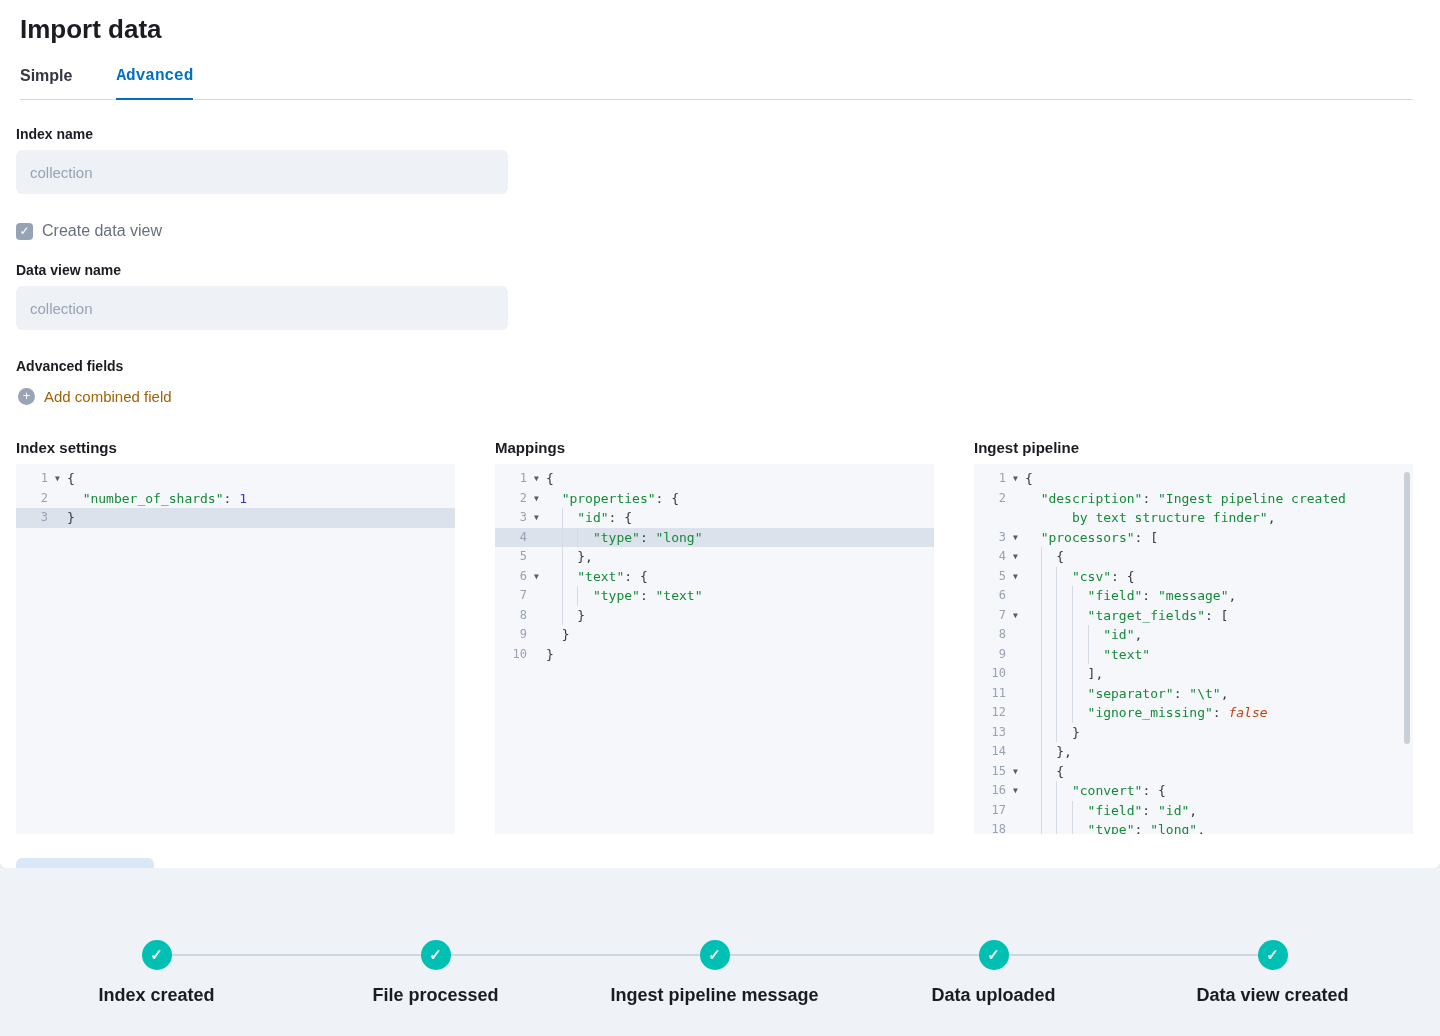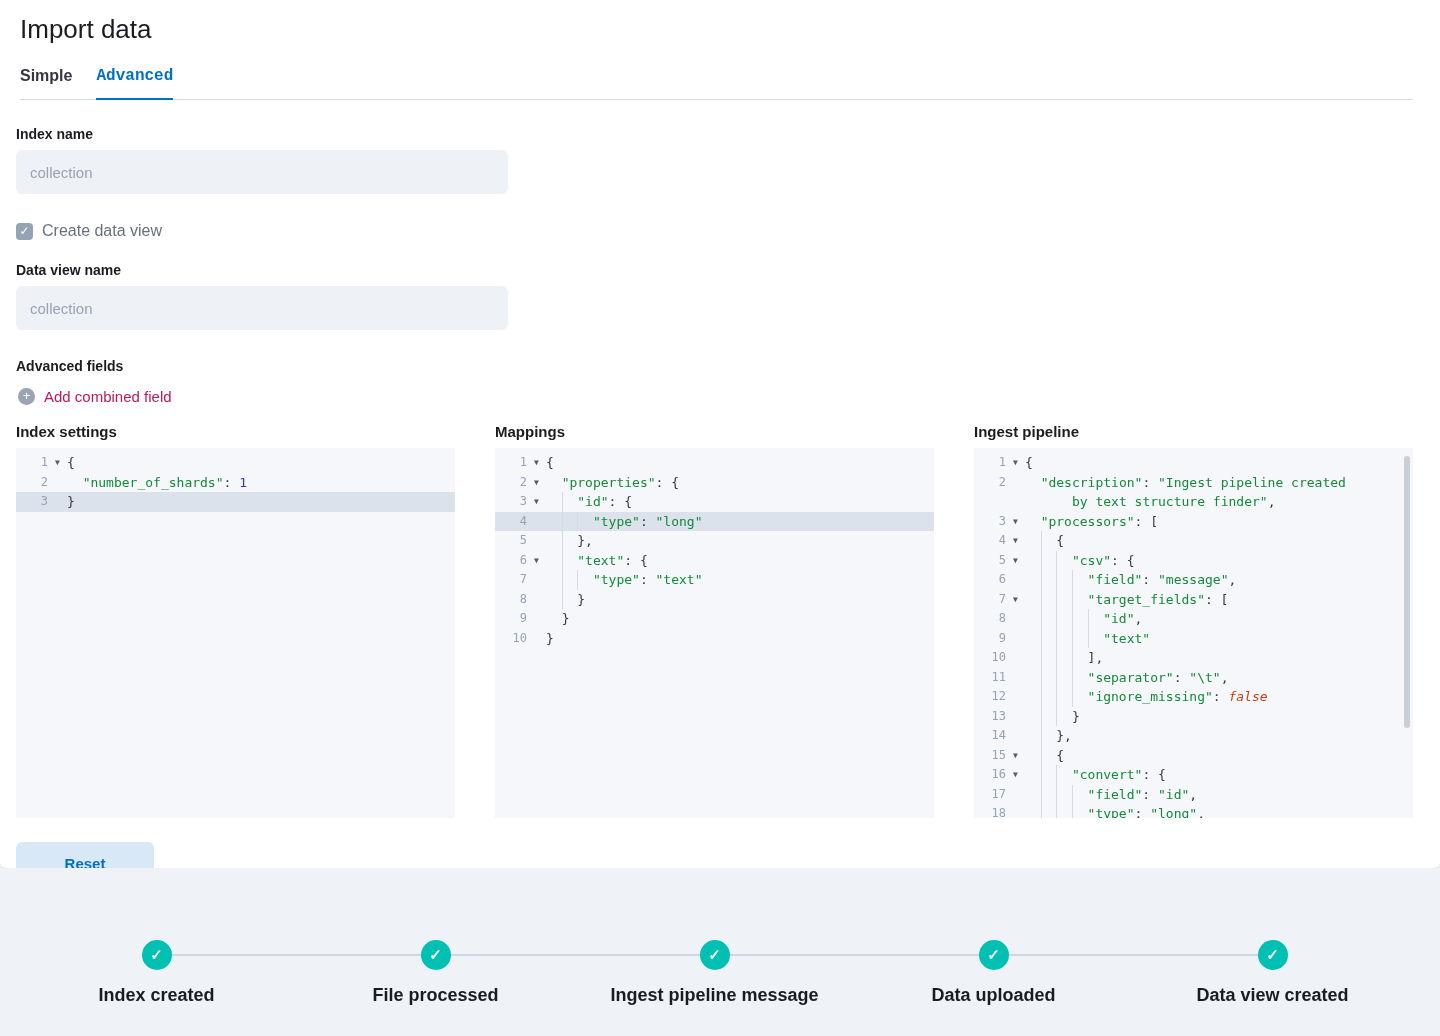--- a/index.html
+++ b/index.html
@@ -7,45 +7,45 @@
   body {
     width: 1440px; height: 1036px; overflow: hidden;
     font-family: "Liberation Sans", sans-serif;
     background: #eff2f6; color: #1a1c21;
   }
   .main-panel {
     background: #fff; height: 868px; padding: 14px 27px 0 16px;
     border-radius: 0 0 6px 6px; box-shadow: 0 1px 5px rgba(0,0,0,.08);
     position: relative;
   }
-  .page-title { font-size: 26px; font-weight: 400; margin: 0 0 6px 4px; color:#1a1c21; }
-  .tabs { display: flex; gap: 24px; border-bottom: 1px solid #d3dae6; margin: 16px 0 0 4px; }
+  .page-title { font-size: 26px; font-weight: 700; margin: 0 0 6px 4px; color:#1a1c21; }
+  .tabs { display: flex; gap: 44px; border-bottom: 1px solid #d3dae6; margin: 16px 0 0 4px; }
   .tab { padding: 6px 0 13px; font-weight: 700; font-size: 16px; color: #343741; cursor: pointer; }
   .tab.active { color: #0071c2; border-bottom: 2px solid #0071c2; margin-bottom: -1px; font-family: Liberation Mono, monospace; }
   .field-label { font-weight: 700; font-size: 14px; color: #1a1c21; margin: 24px 0 8px 0; }
   .text-input {
     width: 492px; height: 44px; border: none; background: #eef2f7;
     border-radius: 6px; padding: 0 14px; font-size: 15px; color: #98a2b3;
     font-family: "Liberation Sans", sans-serif; outline: none;
   }
   .checkbox-row { display: flex; align-items: center; gap: 9px; margin-top: 28px; }
   .checkbox {
     width: 17px; height: 17px; border-radius: 4px; background: #97a2b6;
     color: #fff; font-size: 12px; display: flex; align-items: center; justify-content: center;
   }
   .checkbox::after { content: "✓"; }
   .checkbox-label { font-size: 16px; color: #69707d; }
   .combined-label { margin-top: 28px; }
-  .add-combined { display: flex; align-items: center; gap: 9px; margin: 14px 0 0 2px; color: #be185d; font-size: 15px; background: none; border: none; padding: 0; font-family: inherit; }
+  .add-combined { display: flex; align-items: center; gap: 9px; margin: 14px 0 0 2px; color: #a16207; font-size: 15px; background: none; border: none; padding: 0; font-family: inherit; }
   .plus-icon {
     width: 17px; height: 17px; border-radius: 50%; background: #9aa4b5;
     color: #fff; font-size: 13px; line-height: 16px; text-align: center; flex: none;
   }
   .plus-icon::after { content: "+"; }
-  .editors-row { display: flex; gap: 40px; margin-top: 18px; }
+  .editors-row { display: flex; gap: 40px; margin-top: 34px; }
   .editor-col { flex: 1; min-width: 0; }
   .editor-title { font-weight: 700; font-size: 15px; margin: 0 0 8px 0; color: #1a1c21; }
   .editor {
     background: #f5f7fa; height: 370px; overflow: hidden; position: relative;
     font-family: "DejaVu Sans Mono", monospace; font-size: 13px; line-height: 19.5px;
     padding-top: 5px;
   }
   .ed-line { display: flex; height: 19.5px; }
   .ed-line.hl { background: #dbe2ec; }
   .ed-num { width: 32px; text-align: right; color: #98a2b3; font-size: 12px; flex: none; }

